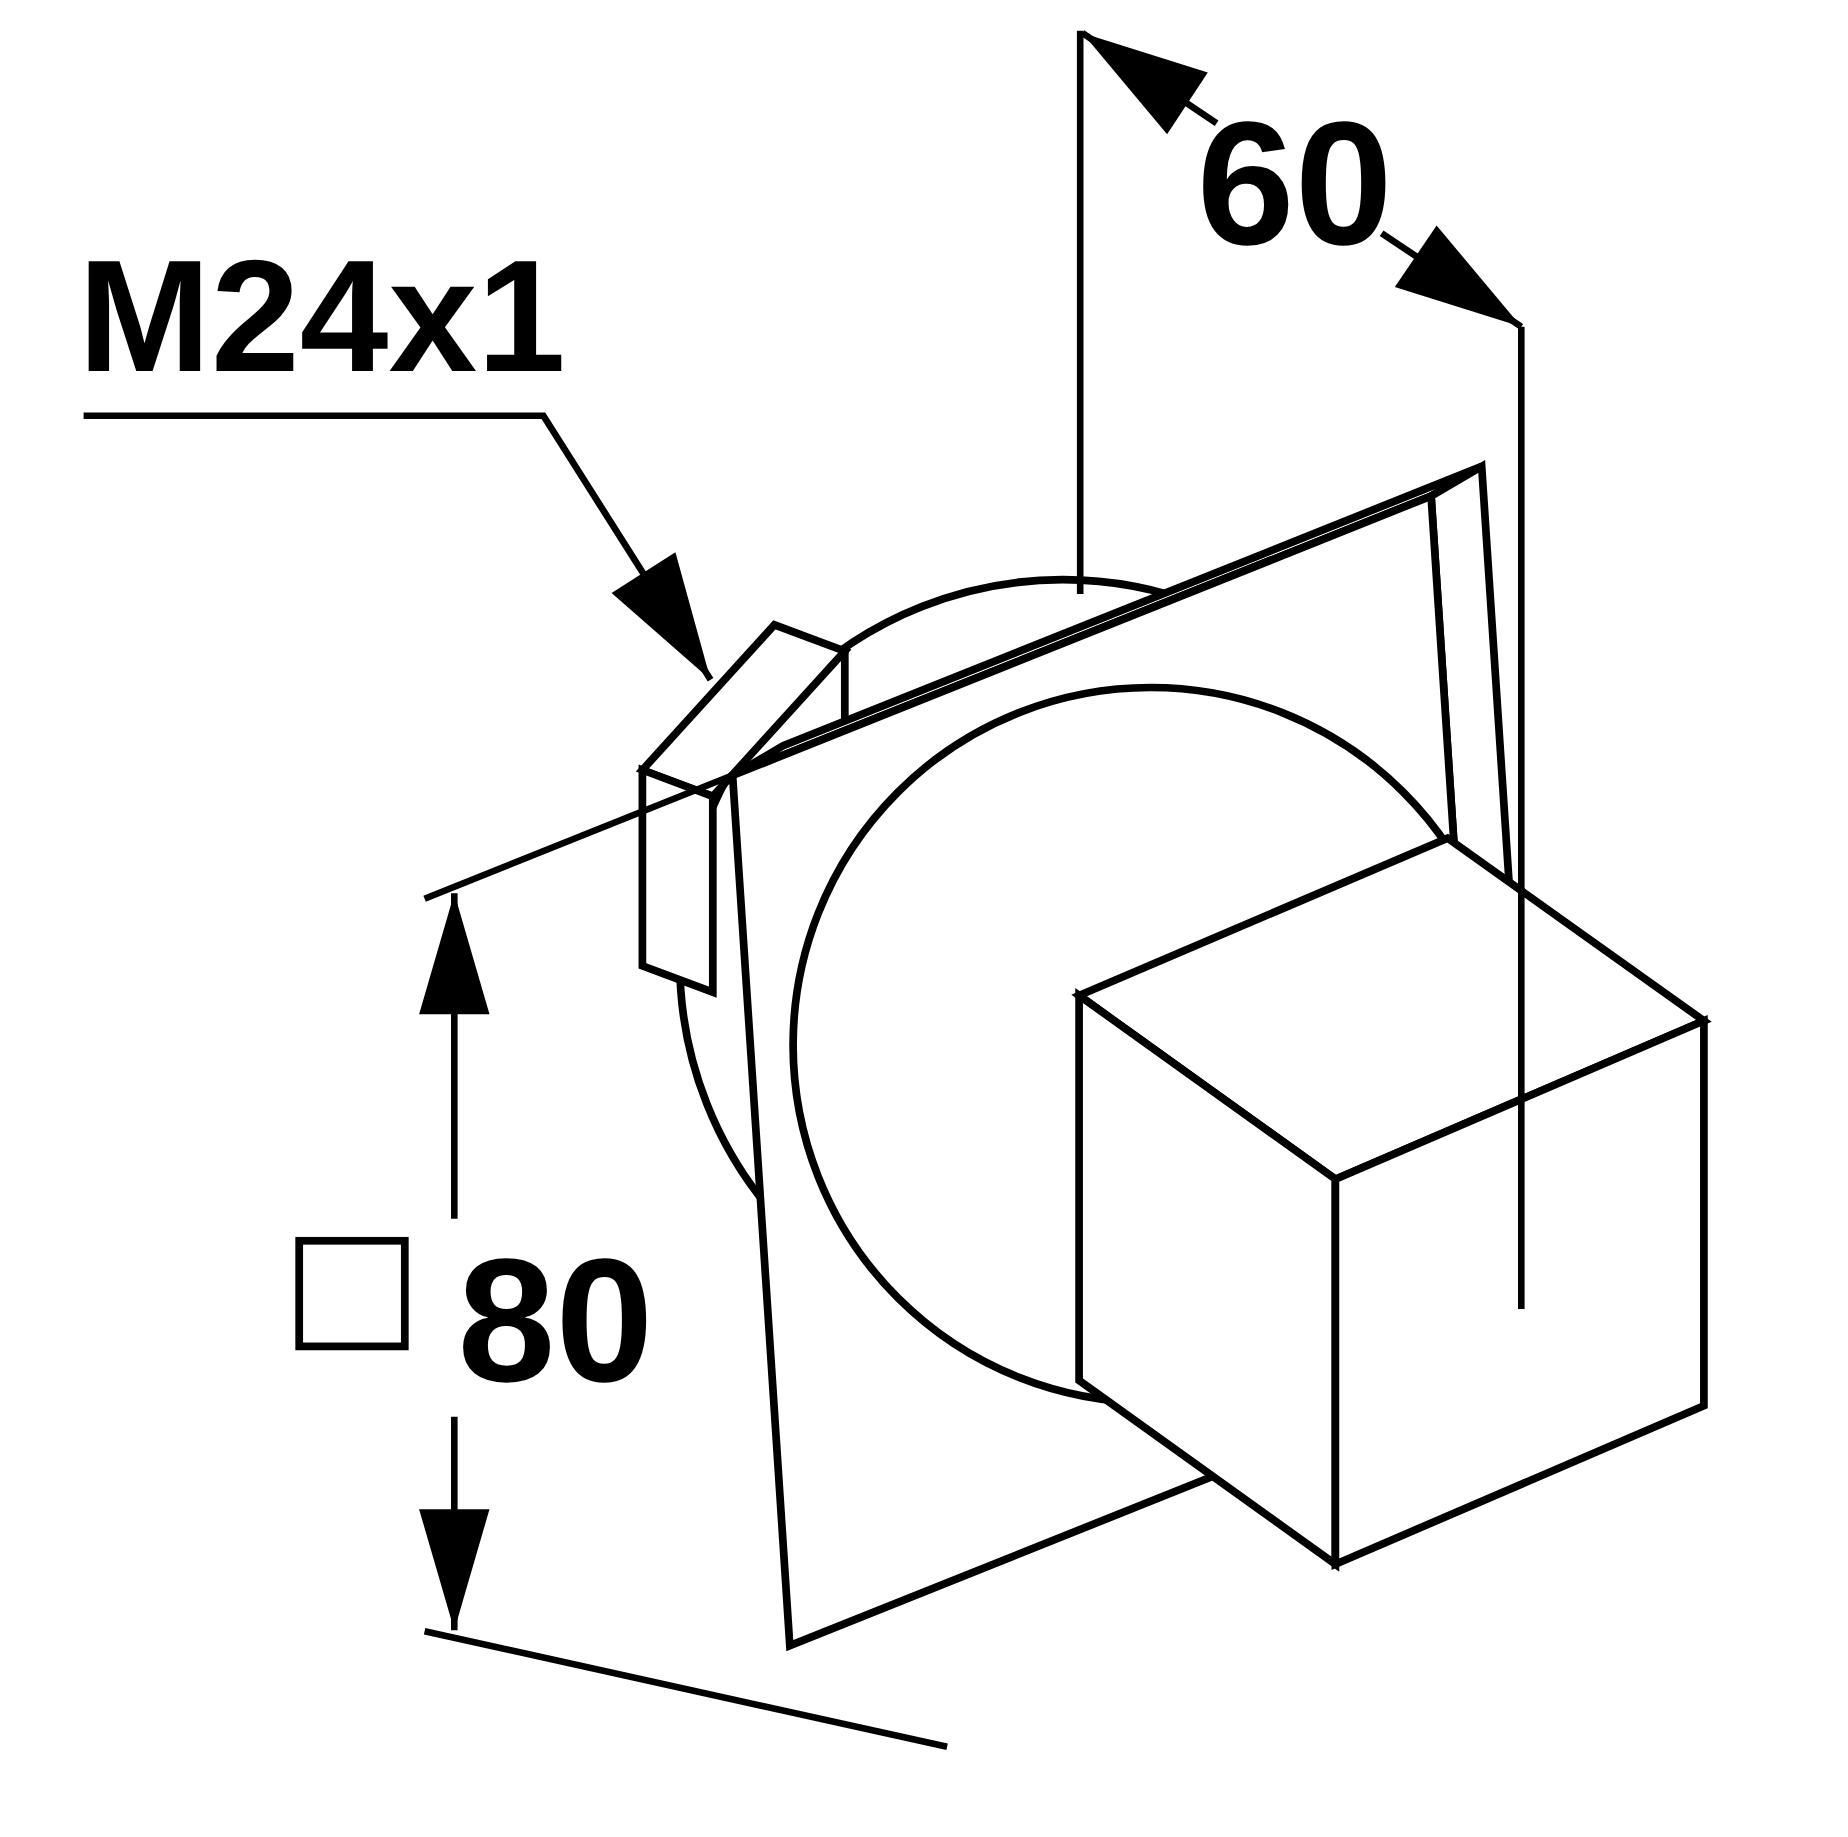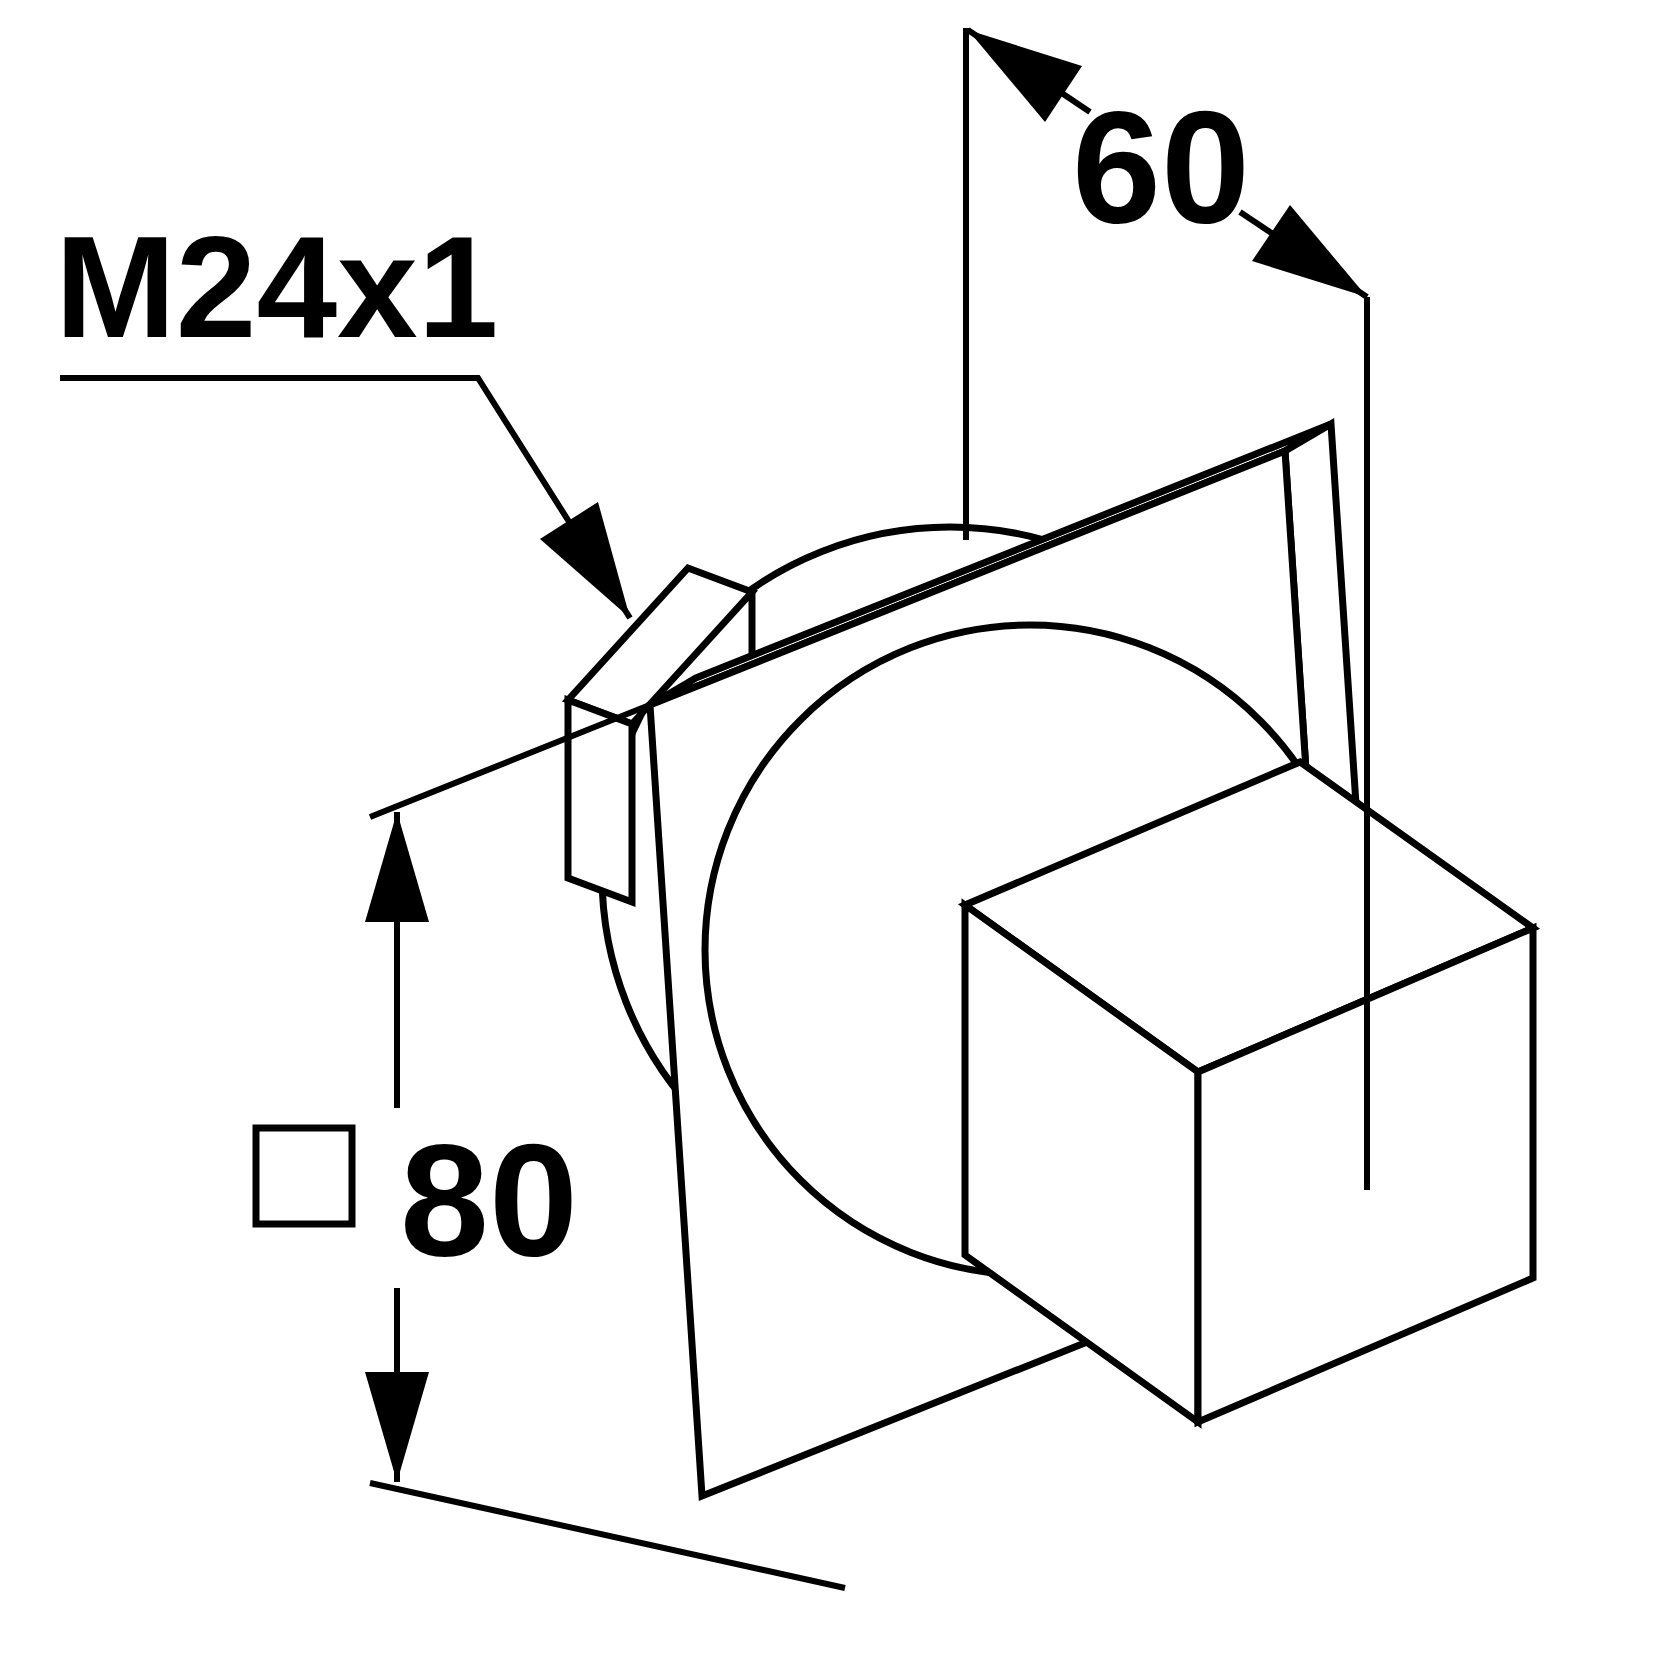--- a/index.html
+++ b/index.html
@@ -7,20 +7,21 @@
     padding: 0;
     background: #ffffff;
     font-family: "Liberation Sans", sans-serif;
   }
   .stage {
     width: 1636px;
     height: 1670px;
     position: relative;
     background: #ffffff;
     overflow: hidden;
+    margin-left: 16px;
   }
   svg { display: block; }
   .obj {
     fill: #ffffff;
     stroke: #000000;
     stroke-width: 7;
     stroke-linejoin: miter;
   }
   .edge {
     fill: none;

